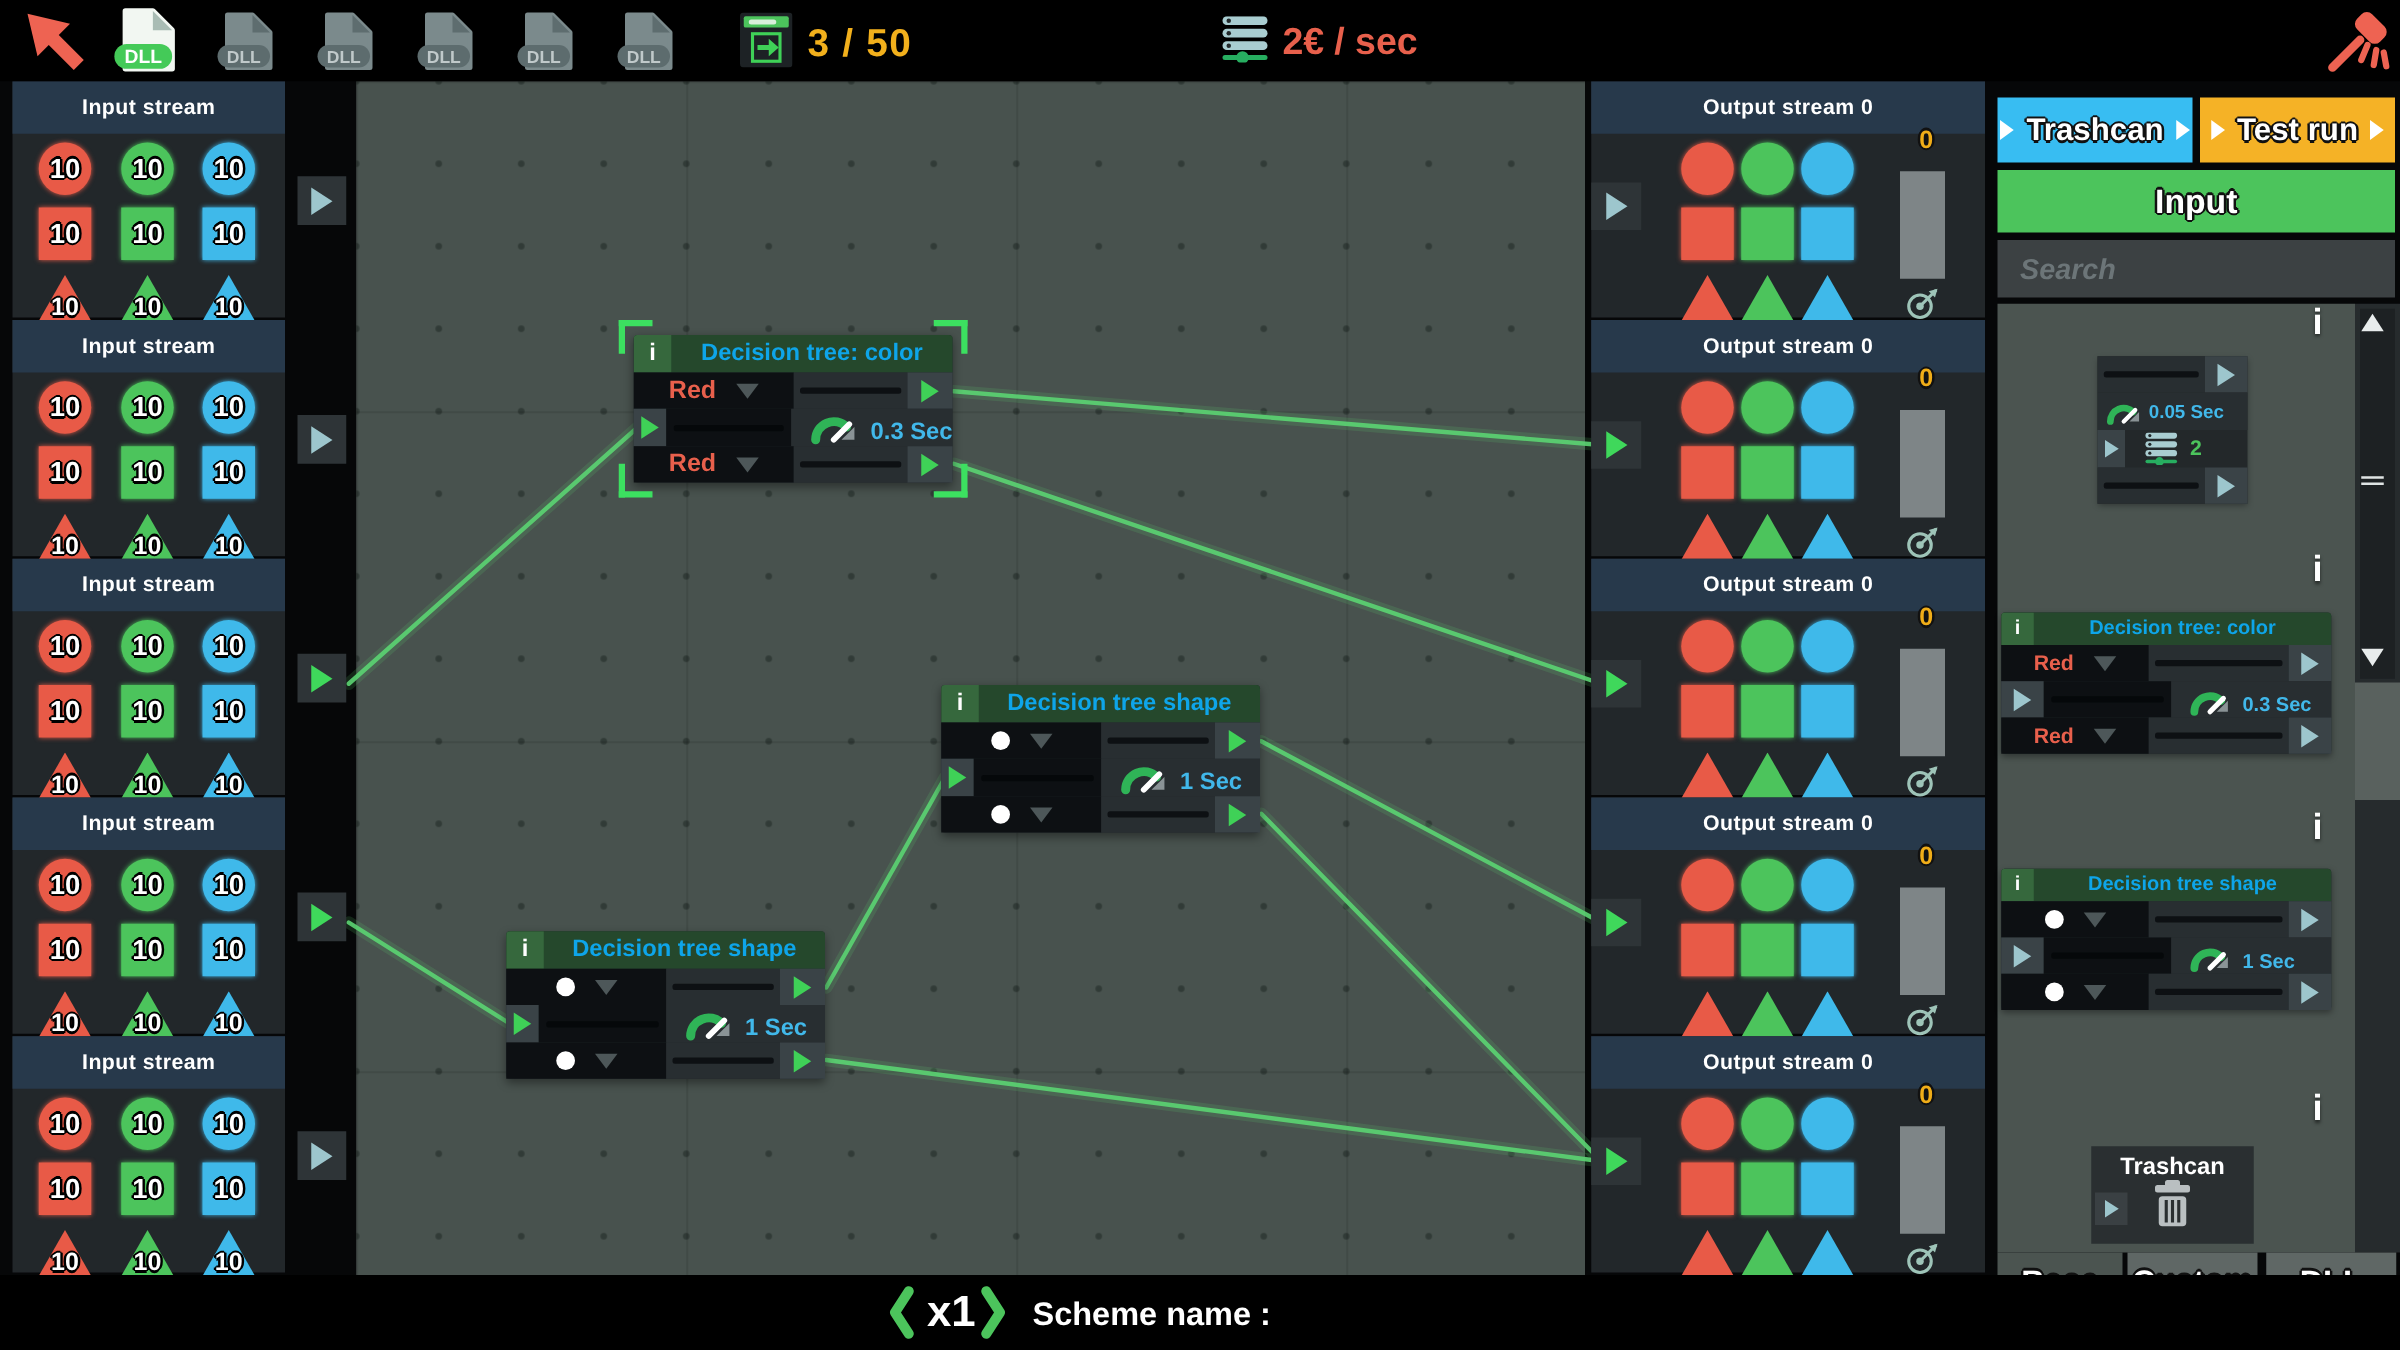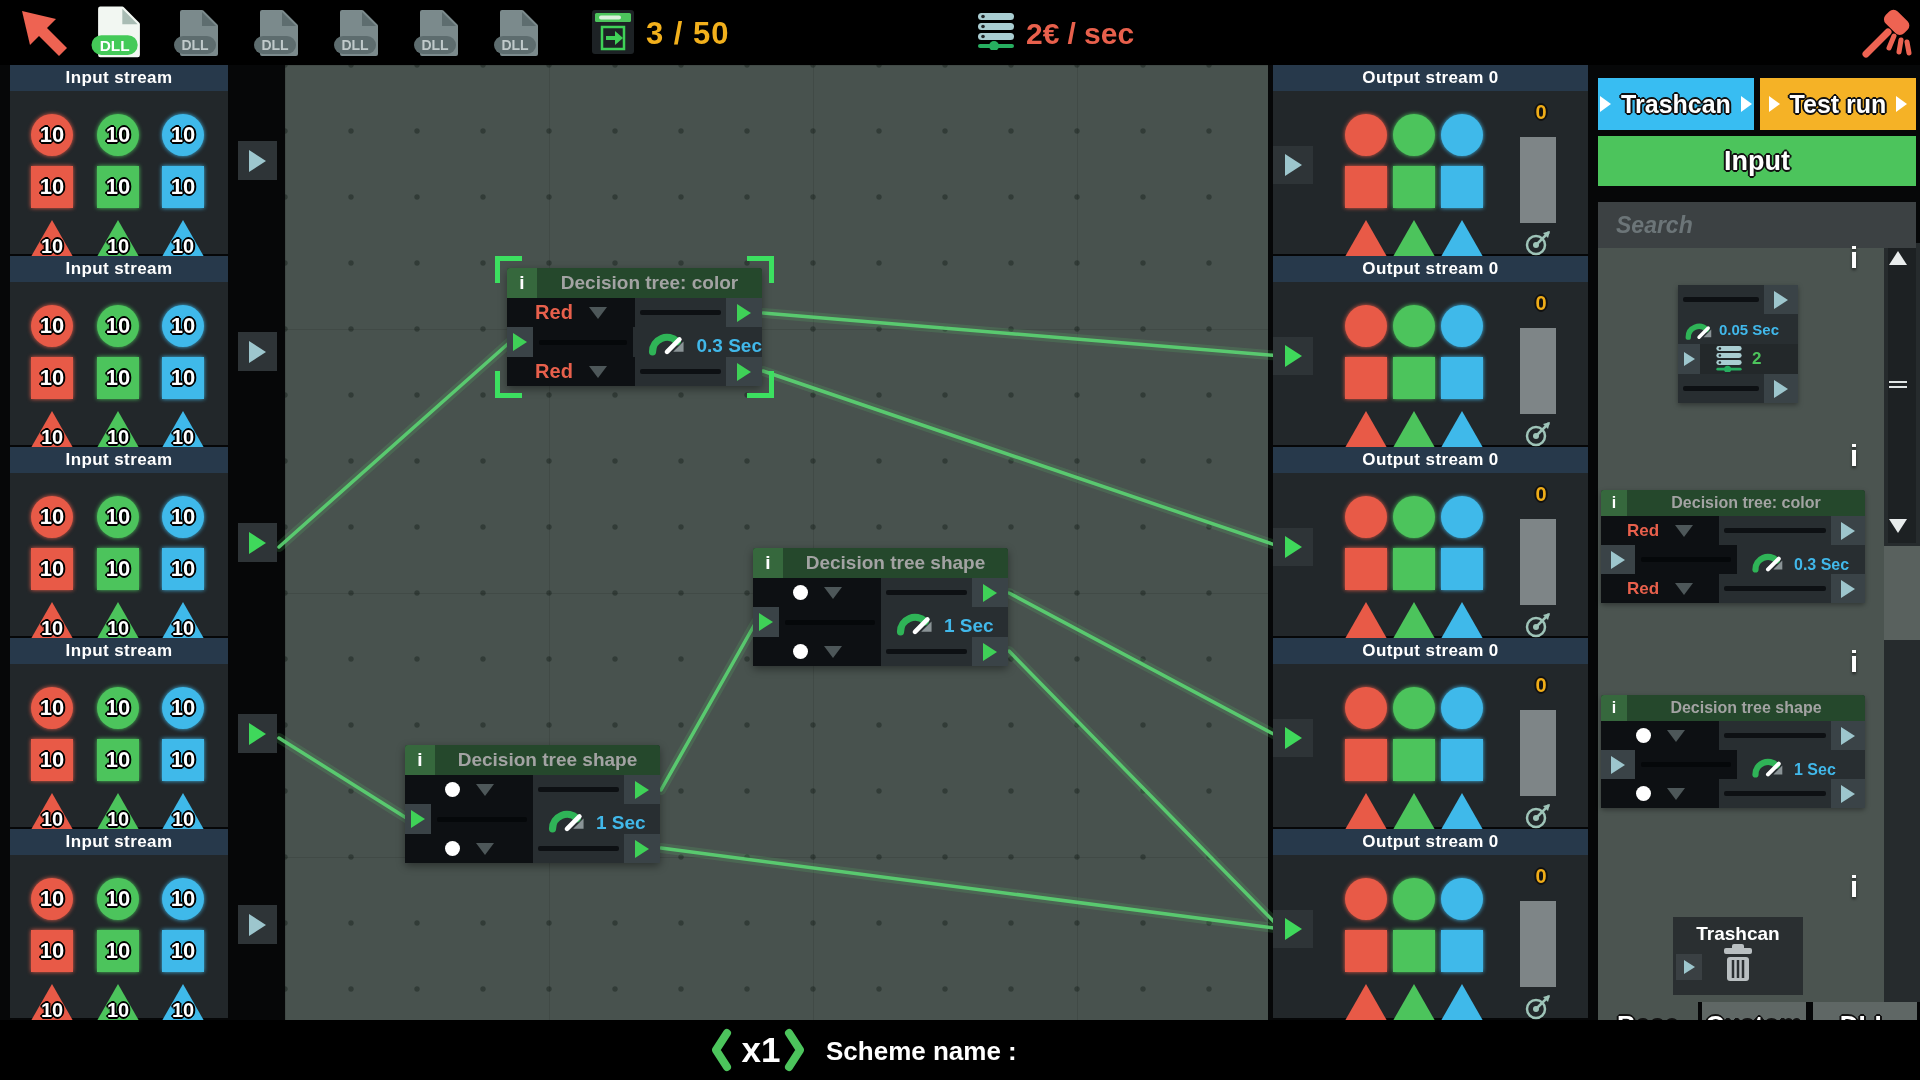--- a/index.html
+++ b/index.html
@@ -16,21 +16,21 @@
   .dlltab{width:52px;height:52px;position:relative;}
   .dlltab.active{transform:scale(1.1) translateY(-1px);}
   #counter{position:absolute;left:592px;top:10px;display:flex;align-items:center;gap:12px;}
   #counter-value{color:#f2b01c;font-size:31px;letter-spacing:1px;}
   #money{position:absolute;left:974px;top:13px;display:flex;align-items:center;gap:8px;}
   #money .amt{color:#e8604c;font-size:30px;}
   #broom{position:absolute;right:4px;top:2px;}
 
   
   .panel{position:absolute;background:#22272a;z-index:4;}
-  .panel-header{height:26px;background:#27394b;display:flex;align-items:center;justify-content:center;
+  .panel-header{height:42px;background:#27394b;display:flex;align-items:center;justify-content:center;
                 color:#fff;font-size:17px;letter-spacing:.4px;}
   .shape{position:absolute;display:flex;align-items:center;justify-content:center;}
   .shape span{font-size:22px;color:#fff;line-height:1;
       text-shadow:-2px 0 0 #000,2px 0 0 #000,0 -2px 0 #000,0 2px 0 #000,
       -1px -1px 0 #000,1px -1px 0 #000,-1px 1px 0 #000,1px 1px 0 #000;}
   .shape.circle{border-radius:50%;}
   .shape.triangle{clip-path:polygon(50% 0,100% 100%,0 100%);}
   .shape.triangle span{margin-top:10px;font-size:20px;}
   .playbox{position:absolute;width:39px;height:39px;background:#2e3437;display:flex;
            align-items:center;justify-content:center;cursor:pointer;}
@@ -49,21 +49,21 @@
       #48524e;}
   #wires{position:absolute;left:0;top:0;width:1920px;height:1080px;z-index:2;pointer-events:none;}
 
   
   .node{position:absolute;width:255px;background:#23292c;border-radius:3px;z-index:3;
         box-shadow:0 3px 8px rgba(0,0,0,.4);cursor:grab;}
   .node-header{height:30px;display:flex;background:#25482c;border-radius:3px 3px 0 0;overflow:hidden;}
   .node-ibox{width:30px;background:#36683d;color:#fff;font-size:19px;display:flex;
              align-items:center;justify-content:center;cursor:pointer;}
   .node-title{flex:1;display:flex;align-items:center;justify-content:center;
-              color:#a3a3a3;font-size:19px;text-align:center;}
+              color:#0ea5e9;font-size:19px;text-align:center;}
   .nrow{display:flex;align-items:stretch;height:29px;}
   .nrow.mid{height:30px;}
   .dd{width:128px;background:#0d1013;display:flex;align-items:center;justify-content:center;
       gap:16px;cursor:pointer;}
   .dd .val{color:#e8604c;font-size:20px;}
   .dot{width:15px;height:15px;border-radius:50%;background:#fff;}
   .dd-arrow{width:0;height:0;border-left:9px solid transparent;border-right:9px solid transparent;
             border-top:12px solid #4d5759;}
   .rwire{flex:1;background:#282e31;display:flex;align-items:center;}
   .rwire::after{content:'';flex:1;height:5px;background:#0d1013;border-radius:2px;margin:0 5px;}
@@ -106,21 +106,21 @@
               box-shadow:0 5px 0 #dfe4e4;cursor:grab;}
   #scroll-extra{position:absolute;left:0;top:303px;width:36px;height:94px;background:#59615e;}
   .sidebtn{position:absolute;display:flex;align-items:center;justify-content:center;gap:10px;
            color:#fff;border:none;cursor:pointer;z-index:5;
            font-family:inherit;font-weight:bold;font-size:25px;}
   #btn-training{left:1598px;top:78px;width:156px;height:52px;background:#38bdf2;}
   #btn-testrun{left:1760px;top:78px;width:156px;height:52px;background:#f5b226;}
   #btn-save{left:1598px;top:136px;width:318px;height:50px;background:#4cc45c;font-size:27px;}
   .btri{width:0;height:0;border-top:8px solid transparent;border-bottom:8px solid transparent;
         border-left:11px solid #fff;}
-  #search{position:absolute;left:1598px;top:202px;width:318px;height:46px;background:#3c4143;
+  #search{position:absolute;left:1598px;top:192px;width:318px;height:46px;background:#3c4143;
           border:none;color:#e8ecec;font-style:italic;font-weight:bold;font-size:23px;
           padding:0 18px;box-sizing:border-box;z-index:5;font-family:inherit;}
   #search::placeholder{color:#6c7578;opacity:1;}
   .info-i{position:absolute;color:#fff;font-size:29px;z-index:5;cursor:pointer;
           text-shadow:0 2px 3px rgba(0,0,0,.55);}
   #speednode{position:absolute;left:1678px;top:285px;width:120px;height:118px;background:#23282a;
              z-index:4;cursor:pointer;display:flex;flex-direction:column;box-shadow:0 2px 5px rgba(0,0,0,.35);}
   #speednode .nrow{height:29px;}
   #trashcan{position:absolute;left:1673px;top:917px;width:130px;height:78px;background:#2a2f31;
             z-index:4;cursor:pointer;}

